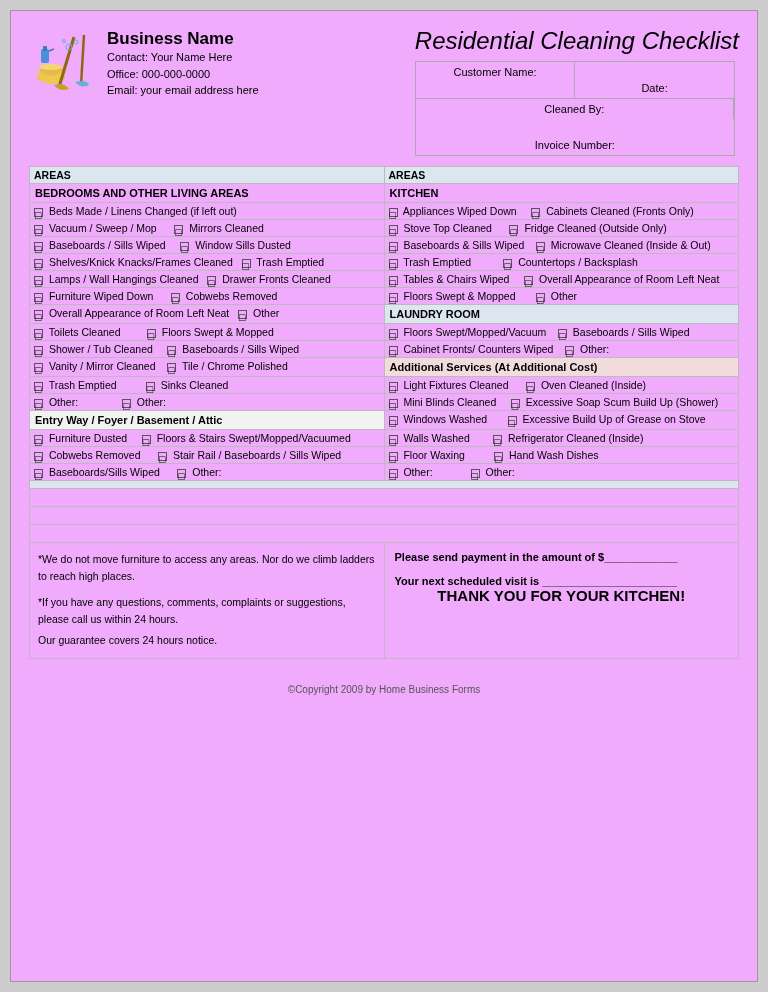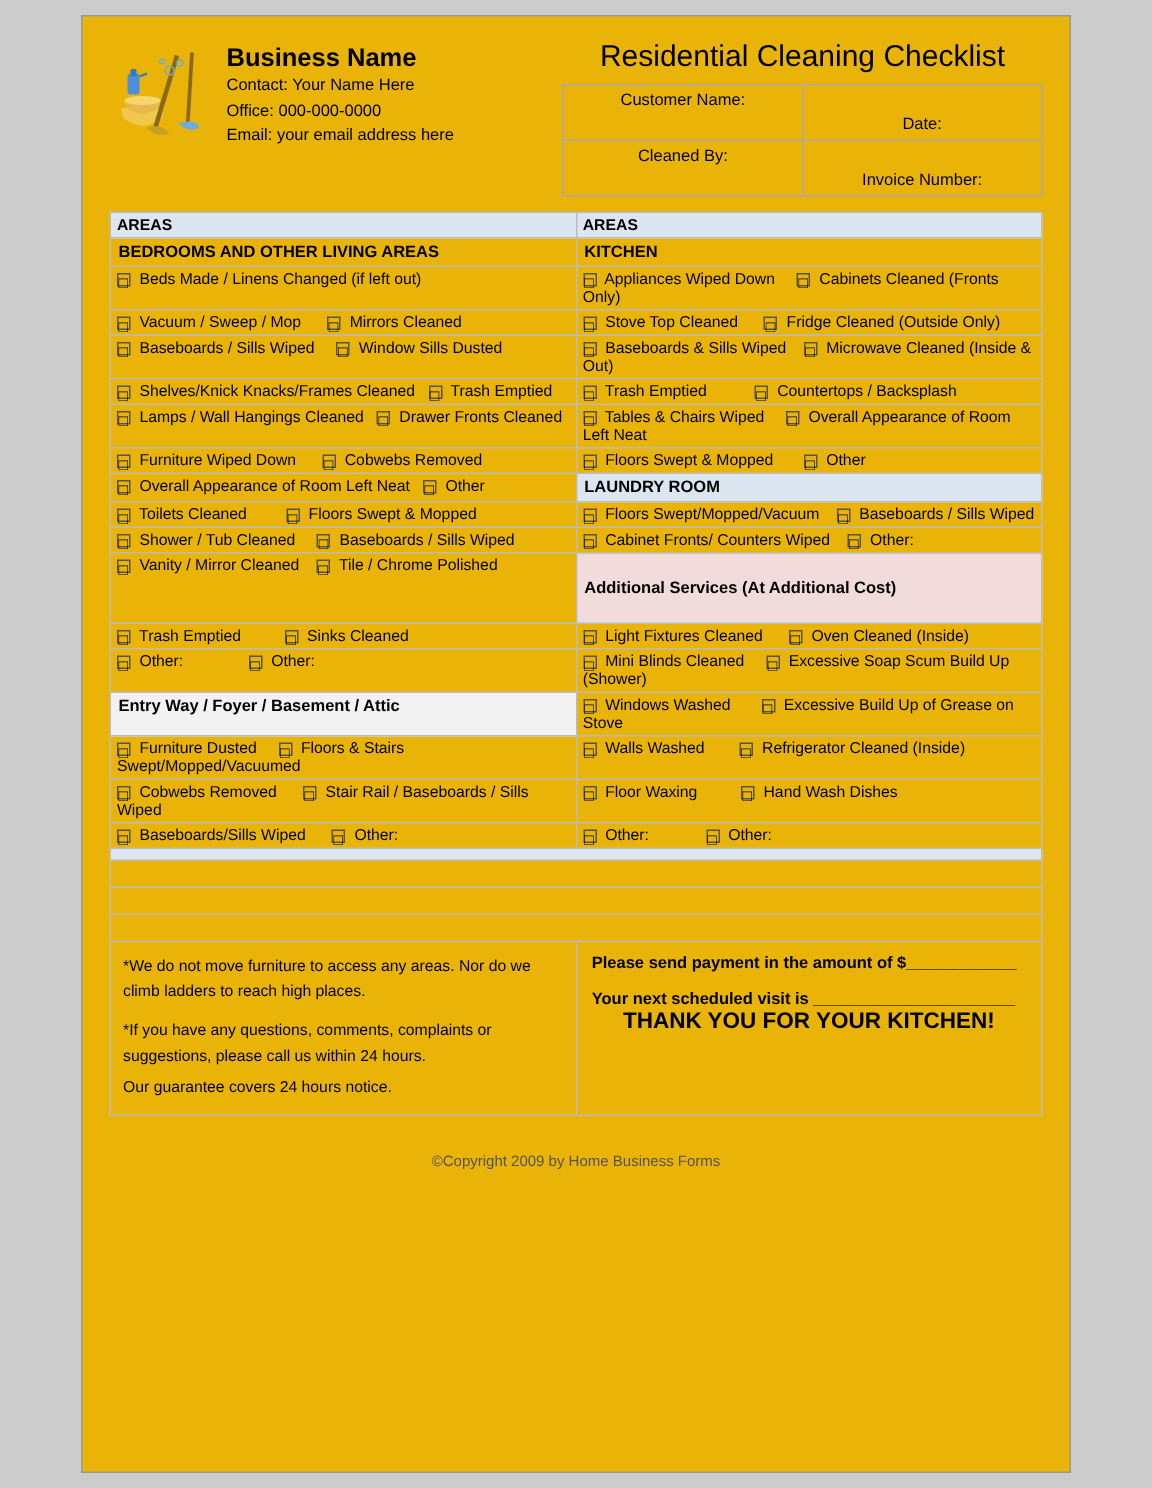--- a/index.html
+++ b/index.html
@@ -7,22 +7,22 @@
       font-family: Arial, sans-serif;
       font-size: 11px;
       background: #ccc;
       display: flex;
       justify-content: center;
       align-items: flex-start;
       padding: 10px;
       min-height: 992px;
     }
     .page {
-      background: #eab308;
-      width: 660px;
+      background: #f0abfc;
+      width: 748px;
       min-height: 972px;
       border: 1px solid #999;
       padding: 16px 18px 12px 18px;
       position: relative;
     }
     
     .header {
       display: flex;
       justify-content: space-between;
       align-items: flex-start;
@@ -47,34 +47,35 @@
     }
     .business-info .line {
       font-size: 11px;
       color: #000;
       line-height: 1.5;
     }
     .header-right {
       text-align: center;
     }
     .main-title {
-      font-size: 20px;
+      font-size: 24px;
       font-weight: normal;
       color: #000;
       margin-bottom: 6px;
+      font-style: italic;
     }
     .customer-fields {
       border: 1px solid #aaa;
       width: 320px;
     }
     .customer-row {
       display: flex;
       border-bottom: 1px solid #aaa;
     }
-    .customer-row:last-child { border-bottom: none; }
+    .customer-row:last-child { border-bottom: none; flex-direction: column; }
     .customer-cell {
       padding: 4px 6px;
       flex: 1;
       border-right: 1px solid #aaa;
       font-size: 11px;
     }
     .customer-cell:last-child { border-right: none; margin-top: 16px; }
     .cb { display: inline-block; width: 9px; height: 9px; border: 1px solid #555; margin-right: 3px; vertical-align: middle; flex-shrink: 0; }
     .copyright {
       text-align: center;
@@ -317,21 +318,21 @@
     </tr>
 
     <tr>
       <td>
         <span class="cb">□</span>
         <span>Vanity / Mirror Cleaned</span>
         &nbsp;&nbsp;
         <span class="cb">□</span>
         <span>Tile / Chrome Polished</span>
       </td>
-      <td style="font-weight:bold;font-size:11px;background:#f2dcdb;padding:17px 5px;">Additional Services (At Additional Cost)</td>
+      <td style="font-weight:bold;font-size:11px;background:#f2dcdb;padding:3px 5px;">Additional Services (At Additional Cost)</td>
     </tr>
 
     <tr>
       <td>
         <span class="cb">□</span>
         <span>Trash Emptied</span>
         &nbsp;&nbsp;&nbsp;&nbsp;&nbsp;&nbsp;&nbsp;&nbsp;
         <span class="cb">□</span>
         <span>Sinks Cleaned</span>
       </td>

